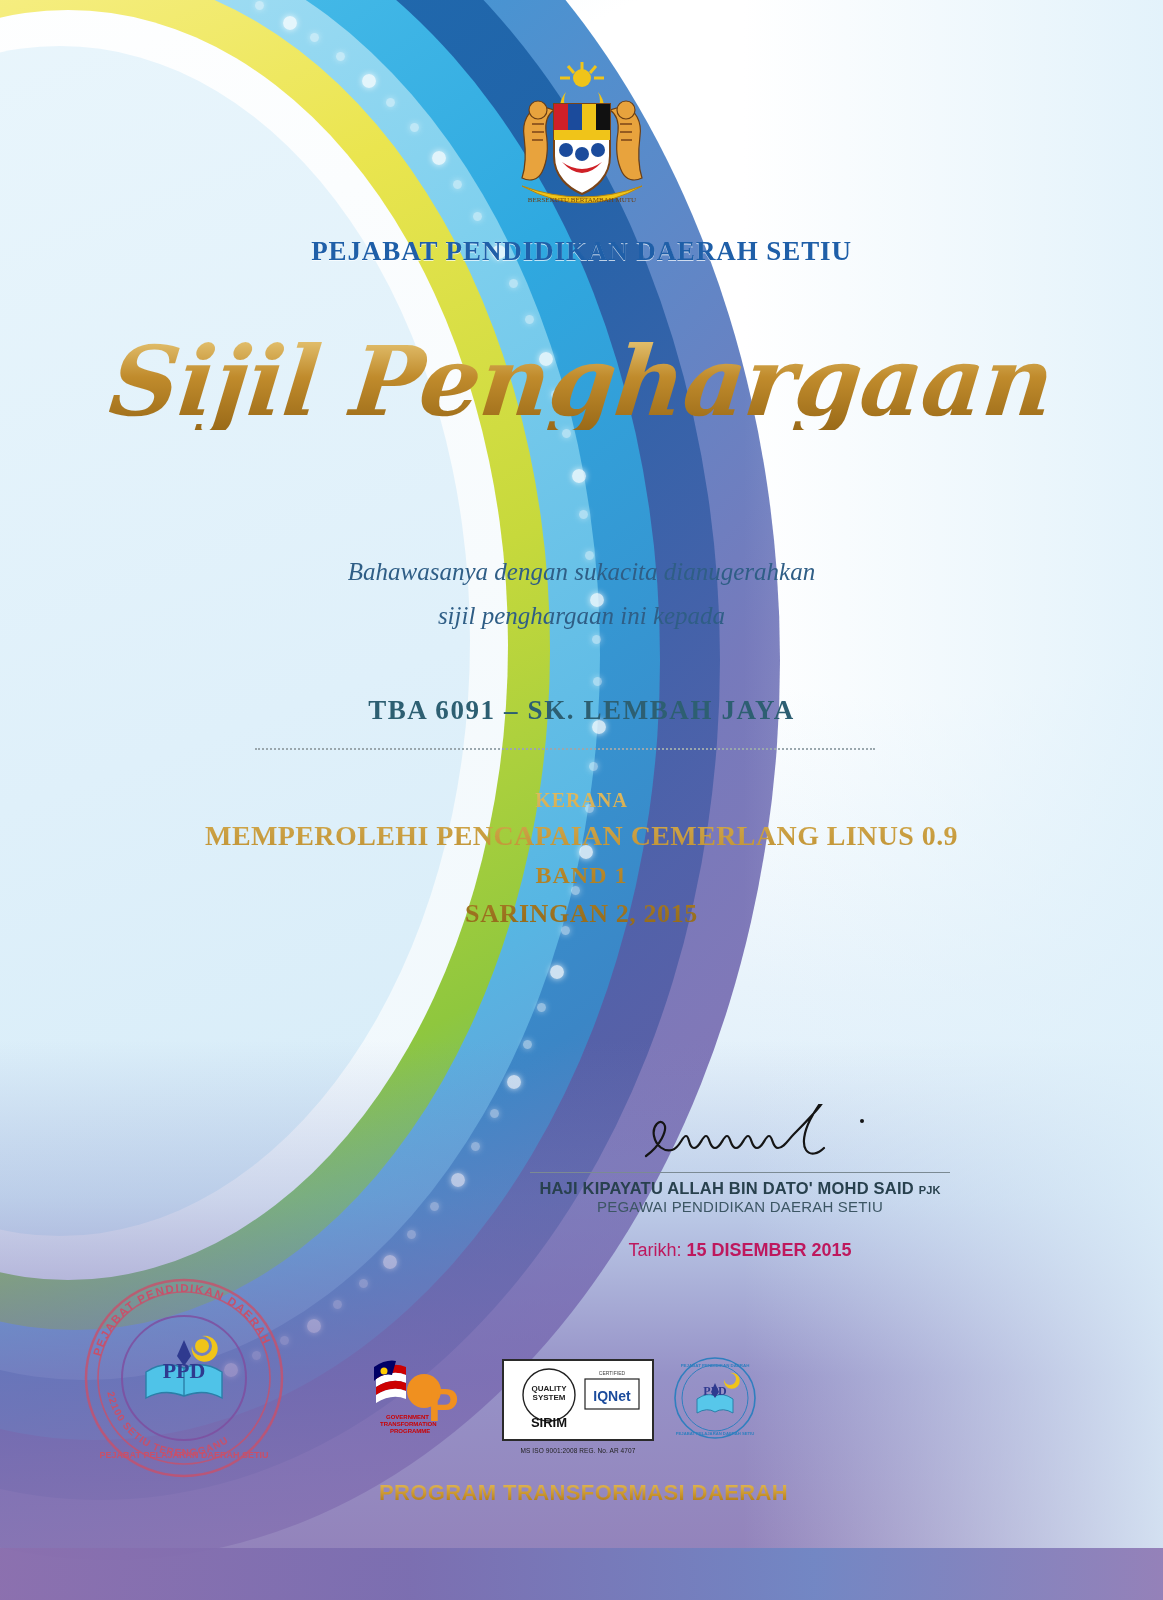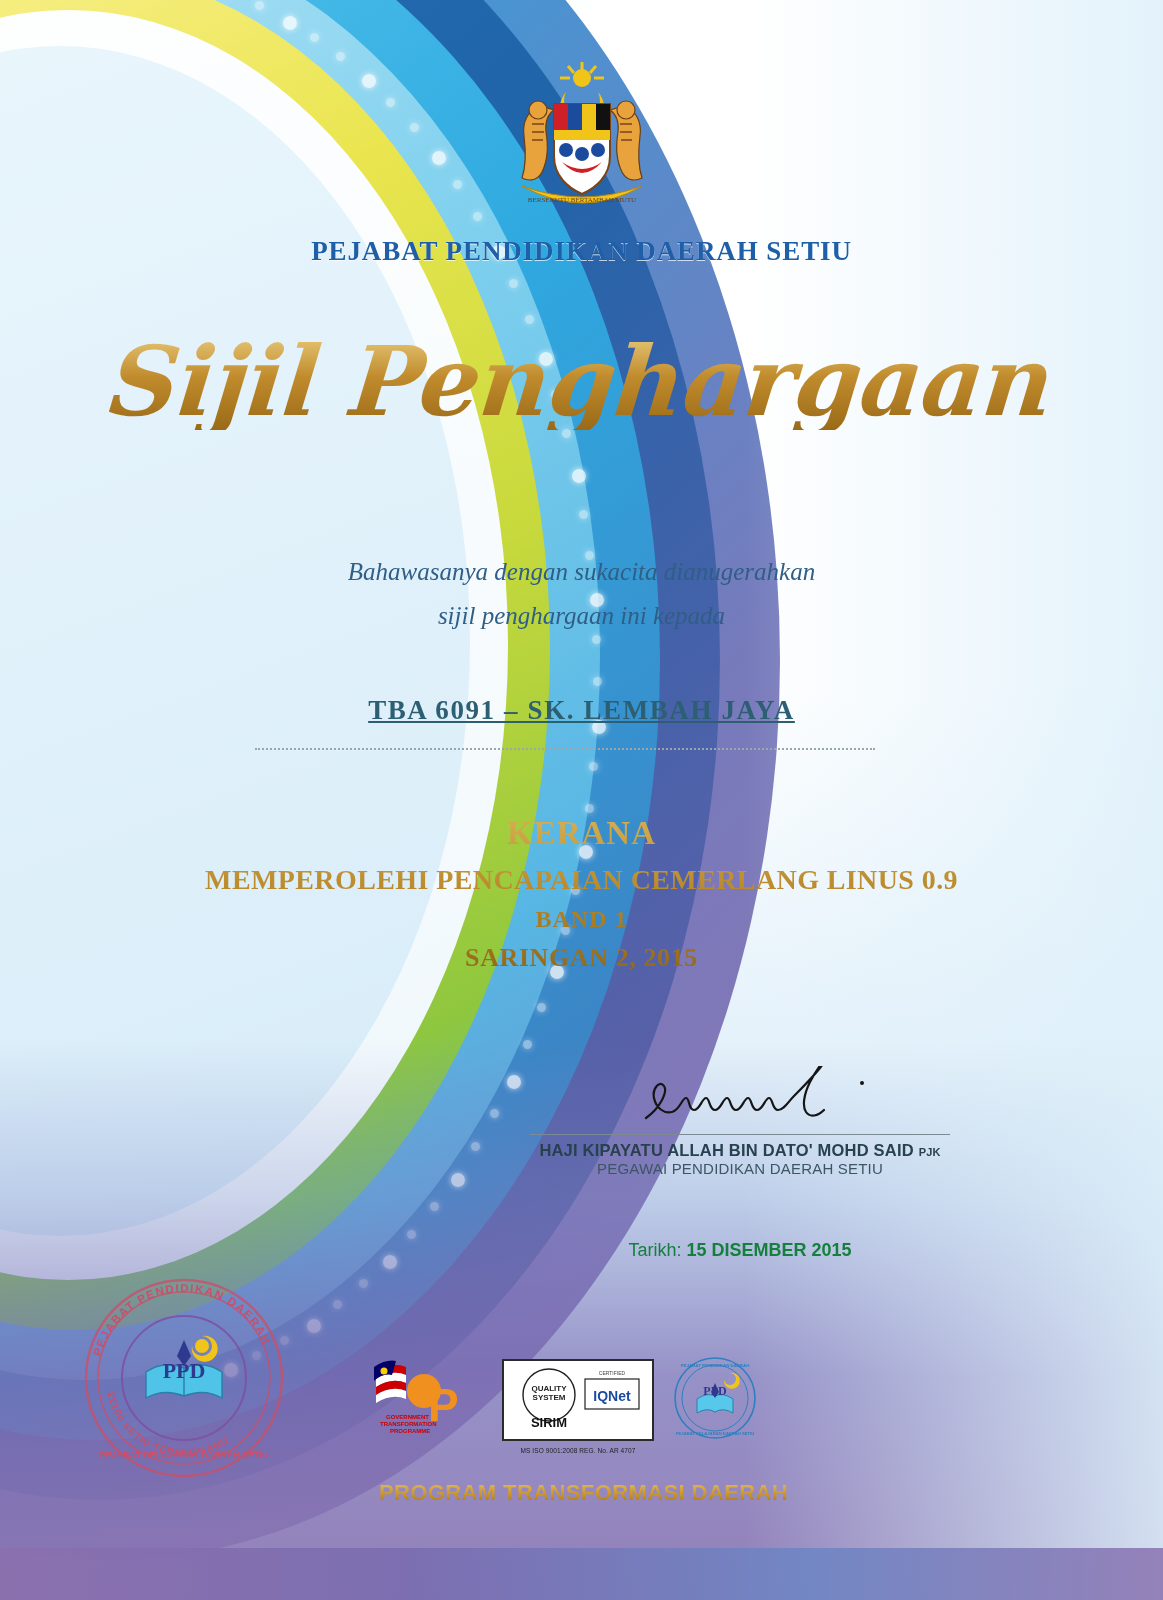--- a/index.html
+++ b/index.html
@@ -121,62 +121,61 @@
   }
 
   .recipient{
     position:absolute;left:0;right:0;top:695px;
     text-align:center;
     font-family:"Liberation Serif",serif;
     font-weight:bold;
     font-size:27px;
     letter-spacing:1.6px;
     color:#2d5f72;
-    text-decoration:underline;
   }
   .rule{
     position:absolute;left:255px;width:620px;top:748px;
     border-top:2px dotted #9aa7ad;
     height:0;
   }
 
   .reason{
     position:absolute;left:0;right:0;top:785px;
     text-align:center;
     font-family:"Liberation Serif",serif;
     font-weight:bold;
     color:#c79a33;
     background:linear-gradient(180deg,#e2bd63 0%,#b9892a 55%,#8e671a 100%);
     -webkit-background-clip:text;background-clip:text;color:transparent;
   }
-  .reason .l1{font-size:33px;letter-spacing:1px;line-height:1.5;margin-top:24px;}
+  .reason .l1{font-size:20px;letter-spacing:1px;line-height:1.5;}
   .reason .l2{font-size:28px;letter-spacing:.4px;line-height:1.5;}
   .reason .l3{font-size:24px;letter-spacing:1px;line-height:1.5;}
   .reason .l4{font-size:26px;letter-spacing:.6px;line-height:1.6;}
 
   .sigwrap{
-    position:absolute;left:510px;top:1066px;width:460px;text-align:center;
+    position:absolute;left:510px;top:1104px;width:460px;text-align:center;
   }
   .sig-svg{display:block;margin:0 auto;}
   .sig-rule{
     border-top:1px solid #7b8a93;margin:2px 20px 0 20px;
   }
   .sig-name{
     font-family:"Liberation Sans",sans-serif;
     font-weight:bold;font-size:16.5px;letter-spacing:.2px;color:#28414e;
     margin-top:6px;
   }
   .sig-name .pjk{font-size:11px;font-weight:bold;}
   .sig-role{
     font-family:"Liberation Sans",sans-serif;
     font-size:15px;color:#3c5664;letter-spacing:.2px;
   }
   .date{
     position:absolute;left:510px;top:1240px;width:460px;text-align:center;
-    font-family:"Liberation Sans",sans-serif;font-size:18px;color:#15803d;
+    font-family:"Liberation Sans",sans-serif;font-size:18px;color:#be185d;
   }
   .date b{font-weight:bold;}
 
   
   .ppd-big{
     position:absolute;left:78px;top:1272px;width:212px;height:212px;
   }
   .logos{
     position:absolute;left:372px;top:1355px;
     display:flex;align-items:center;gap:18px;

